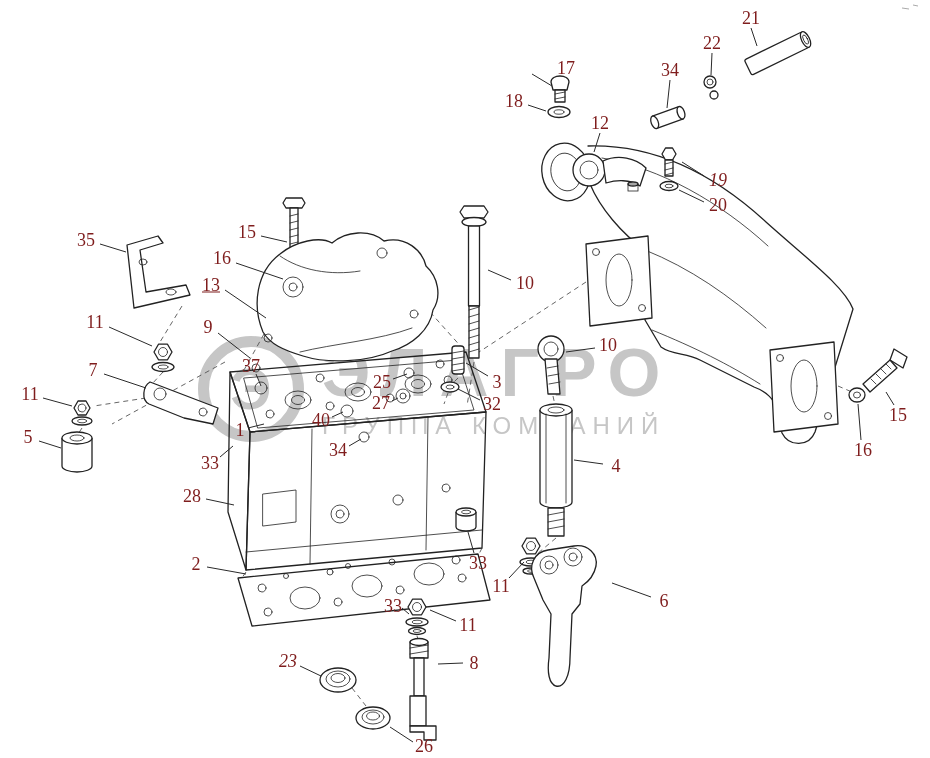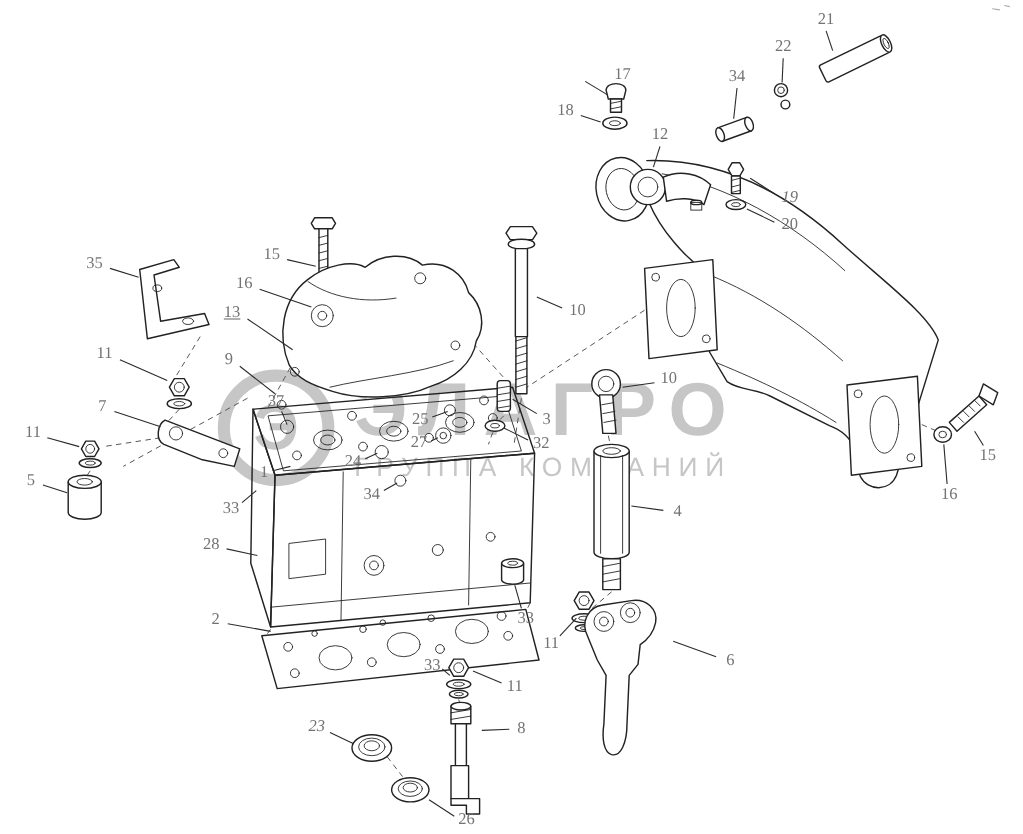--- a/index.html
+++ b/index.html
@@ -9,21 +9,21 @@
              color:#c6c6c6;z-index:1;user-select:none;pointer-events:none;}
   .wm-logo{width:84px;height:84px;border:11px solid currentColor;border-radius:50%;
            display:flex;align-items:center;justify-content:center;flex:0 0 auto;
            font-family:"Liberation Sans",sans-serif;font-weight:bold;font-size:58px;line-height:1;}
   .wm-text{display:flex;flex-direction:column;}
   .wm-title{font-family:"Liberation Sans",sans-serif;font-weight:bold;font-size:68px;
             letter-spacing:12px;line-height:1;}
   .wm-sub{font-family:"Liberation Sans",sans-serif;font-size:24px;letter-spacing:7px;margin-top:6px;}
   svg.drawing{position:absolute;left:0;top:0;z-index:2;}
   .callout-layer{position:absolute;left:0;top:0;width:930px;height:758px;z-index:3;pointer-events:none;}
-  .callout{position:absolute;transform:translate(-50%,-50%);font-size:15px;color:#737373;}
+  .callout{position:absolute;transform:translate(-50%,-50%);font-size:18px;color:#7f1d1d;}
   .leader{stroke:#2a2a2a;stroke-width:1;}
   .p{fill:none;stroke:#222;stroke-width:1.3;stroke-linejoin:round;stroke-linecap:round;}
   .pw{fill:#ffffff;stroke:#222;stroke-width:1.3;stroke-linejoin:round;}
   .t{fill:none;stroke:#222;stroke-width:.8;stroke-linecap:round;}
   .dash{fill:none;stroke:#555;stroke-width:.9;stroke-dasharray:5 4;}
 </style>
 </head>
 <body>
 
 <div class="stage">
@@ -383,21 +383,21 @@
       <div class="callout" style="left: 211px; top: 285px; text-decoration: underline;">13</div>
       <div class="callout" style="left: 525px; top: 283px;">10</div>
       <div class="callout" style="left: 208px; top: 327px;">9</div>
       <div class="callout" style="left: 95px; top: 322px;">11</div>
       <div class="callout" style="left: 251px; top: 366px;">37</div>
       <div class="callout" style="left: 93px; top: 370px;">7</div>
       <div class="callout" style="left: 30px; top: 394px;">11</div>
       <div class="callout" style="left: 28px; top: 437px;">5</div>
       <div class="callout" style="left: 382px; top: 382px;">25</div>
       <div class="callout" style="left: 381px; top: 403px;">27</div>
-      <div class="callout" style="left: 321px; top: 420px;">24</div>
+      <div class="callout" style="left: 321px; top: 420px;">40</div>
       <div class="callout" style="left: 338px; top: 450px;">34</div>
       <div class="callout" style="left: 240px; top: 430px;">1</div>
       <div class="callout" style="left: 497px; top: 382px;">3</div>
       <div class="callout" style="left: 492px; top: 404px;">32</div>
       <div class="callout" style="left: 608px; top: 345px;">10</div>
       <div class="callout" style="left: 616px; top: 466px;">4</div>
       <div class="callout" style="left: 898px; top: 415px;">15</div>
       <div class="callout" style="left: 863px; top: 450px;">16</div>
       <div class="callout" style="left: 210px; top: 463px;">33</div>
       <div class="callout" style="left: 192px; top: 496px;">28</div>

